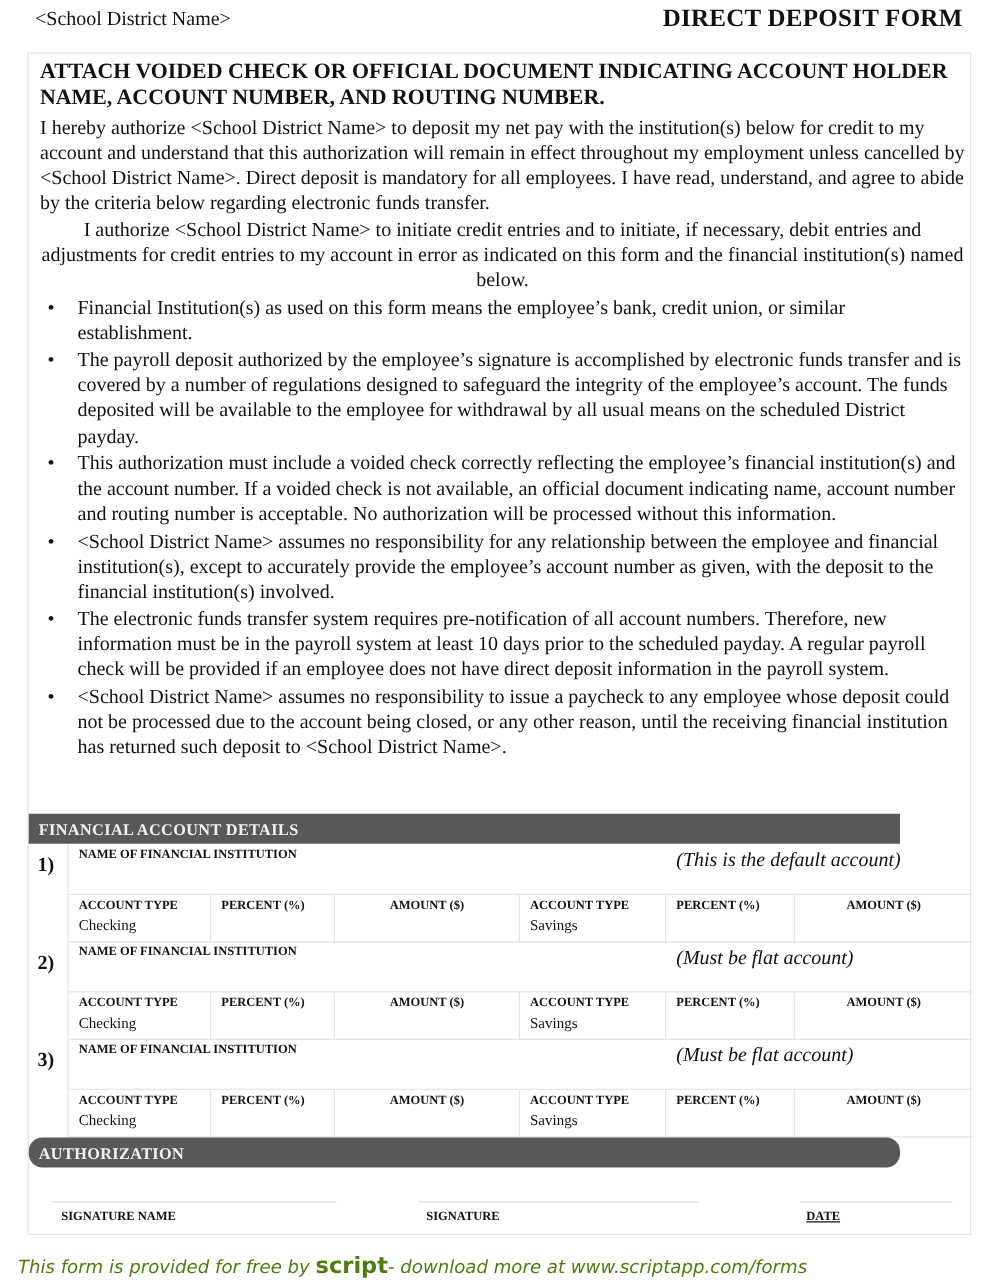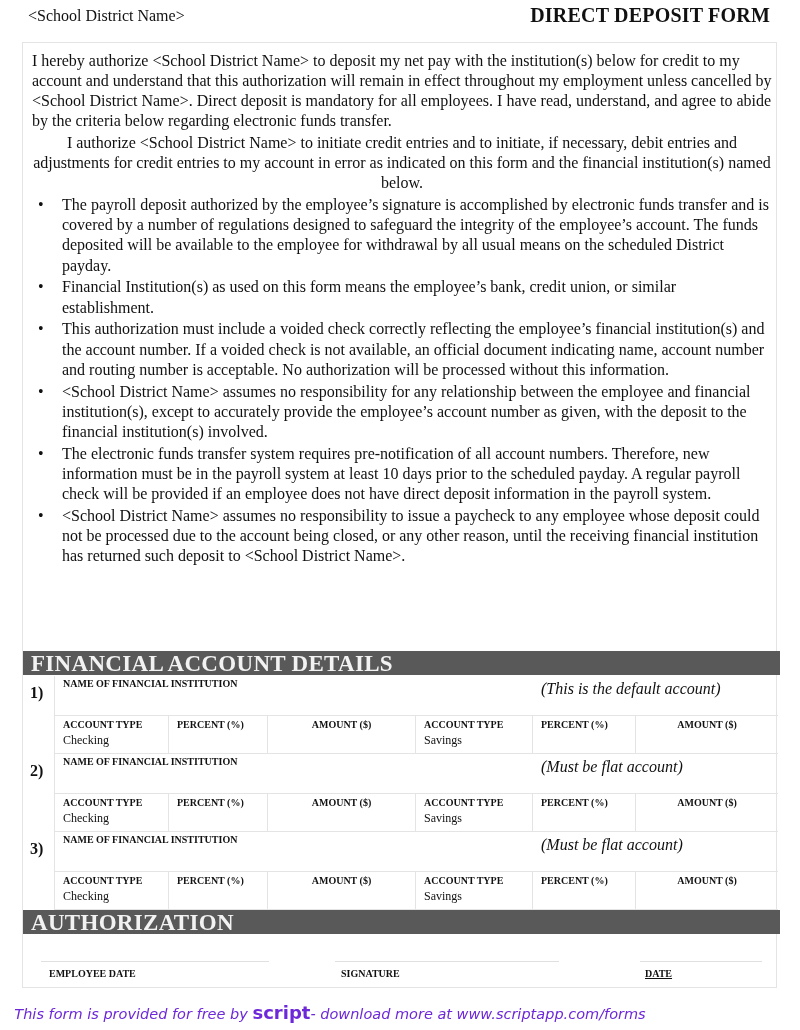--- a/index.html
+++ b/index.html
@@ -13,53 +13,54 @@
   .main-box { position: absolute; left: 22px; top: 42px; width: 755px; height: 946px; border: 1px solid #e4e4e4; }
 
   .intro { position: absolute; left: 9px; top: 3px; width: 740px; }
   .attach { font-size: 17.5px; font-weight: bold; line-height: 21px; }
   .para { font-size: 16px; line-height: 20px; margin-top: 5px; }
   .para + .para { margin-top: 2px; text-align: center; }
   ul.bullets { list-style: none; margin-top: 2px; }
   ul.bullets li { position: relative; padding-left: 30px; font-size: 16px; line-height: 20.2px; margin-bottom: 1.6px; }
   ul.bullets li::before { content: "•"; position: absolute; left: 6px; top: 0; }
 
-  .section-bar { position: absolute; left: 0; width: 757px; height: 24px; background: #595959; color: #f2f2f2; font-weight: bold; font-size: 23px; padding-left: 8px; line-height: 25px; letter-spacing: 0.3px; }
+  .section-bar { position: absolute; left: 0; width: 697px; height: 24px; background: #595959; color: #f2f2f2; font-weight: bold; font-size: 13px; padding-left: 8px; line-height: 25px; letter-spacing: 0.3px; }
 
   .acct { position: absolute; left: 0; width: 755px; height: 78px; }
   .acct-num { position: absolute; left: 0; top: 0; width: 32px; height: 78px; border-right: 1px solid #e4e4e4; font-weight: bold; font-size: 16px; padding: 8px 0 0 7px; }
   .inst-label { position: absolute; left: 40px; top: 2px; font-size: 10px; font-weight: bold; }
   .note { position: absolute; left: 518px; top: 4px; font-size: 16px; font-style: italic; }
   .acct-row { position: absolute; left: 32px; top: 39px; width: 723px; height: 39px; border-top: 1px solid #e4e4e4; border-bottom: 1px solid #e4e4e4; }
   .cell { position: absolute; top: 0; height: 38px; border-right: 1px solid #e4e4e4; }
   .cell .lbl { font-size: 10px; font-weight: bold; position: absolute; top: 3px; text-align: right; }
   .cell .val { font-size: 12px; position: absolute; top: 17px; left: 8px; }
 
   .auth-area { position: absolute; left: 0; top: 893px; width: 755px; }
   .sig-line { position: absolute; top: 25px; height: 1px; background: #e0e0e0; }
   .sig-label { position: absolute; top: 32px; font-size: 10px; font-weight: bold; }
 
-  .footer { position: absolute; left: 0; width: 660px; top: 1002px; text-align: center; font-family: "DejaVu Sans", sans-serif; font-style: italic; font-size: 14.5px; color: #6d28d9; }
+  .footer { position: absolute; left: 0; width: 660px; top: 1002px; text-align: center; font-family: "DejaVu Sans", sans-serif; font-style: italic; font-size: 14.5px; color: #4d7c0f; }
   .footer .brand { font-style: normal; font-weight: bold; font-size: 18px; }
 </style>
 </head>
 <body>
 
 <div class="top-header">
   <span class="district">&lt;School District Name&gt;</span>
   <span class="form-title">DIRECT DEPOSIT FORM</span>
 </div>
 
 <div class="main-box">
   <div class="intro">
+    <div class="attach">ATTACH VOIDED CHECK OR OFFICIAL DOCUMENT INDICATING ACCOUNT HOLDER NAME, ACCOUNT NUMBER, AND ROUTING NUMBER.</div>
     <p class="para">I hereby authorize &lt;School District Name&gt; to deposit my net pay with the institution(s) below for credit to my account and understand that this authorization will remain in effect throughout my employment unless cancelled by &lt;School District Name&gt;. Direct deposit is mandatory for all employees. I have read, understand, and agree to abide by the criteria below regarding electronic funds transfer.</p>
     <p class="para">I authorize &lt;School District Name&gt; to initiate credit entries and to initiate, if necessary, debit entries and adjustments for credit entries to my account in error as indicated on this form and the financial institution(s) named below.</p>
     <ul class="bullets">
+      <li>Financial Institution(s) as used on this form means the employee’s bank, credit union, or similar establishment.</li>
       <li>The payroll deposit authorized by the employee’s signature is accomplished by electronic funds transfer and is covered by a number of regulations designed to safeguard the integrity of the employee’s account. The funds deposited will be available to the employee for withdrawal by all usual means on the scheduled District payday.</li>
-      <li>Financial Institution(s) as used on this form means the employee’s bank, credit union, or similar establishment.</li>
       <li>This authorization must include a voided check correctly reflecting the employee’s financial institution(s) and the account number. If a voided check is not available, an official document indicating name, account number and routing number is acceptable. No authorization will be processed without this information.</li>
       <li>&lt;School District Name&gt; assumes no responsibility for any relationship between the employee and financial institution(s), except to accurately provide the employee’s account number as given, with the deposit to the financial institution(s) involved.</li>
       <li>The electronic funds transfer system requires pre-notification of all account numbers. Therefore, new information must be in the payroll system at least 10 days prior to the scheduled payday. A regular payroll check will be provided if an employee does not have direct deposit information in the payroll system.</li>
       <li>&lt;School District Name&gt; assumes no responsibility to issue a paycheck to any employee whose deposit could not be processed due to the account being closed, or any other reason, until the receiving financial institution has returned such deposit to &lt;School District Name&gt;.</li>
     </ul>
   </div>
 
   <div class="section-bar" style="top:608px;">FINANCIAL ACCOUNT DETAILS</div>
 
   <div id="accounts">
@@ -154,25 +155,25 @@
             <span class="val"></span>
           </div>
           <div class="cell" style="left:581px;width:142px;border-right:none;">
             <span class="lbl" style="left:0;right:0;text-align:center;">AMOUNT ($)</span>
             <span class="val"></span>
           </div>
         </div>
       </div>
     </div>
 
-  <div class="section-bar" style="top:867px;">AUTHORIZATION</div>
+  <div class="section-bar" style="top:867px;border-radius:11px;">AUTHORIZATION</div>
 
   <div class="auth-area">
     <div class="sig-line" style="left:18px;width:228px;"></div>
-    <div class="sig-label" style="left:26px;">EMPLOYEE DATE</div>
+    <div class="sig-label" style="left:26px;">SIGNATURE NAME</div>
     <div class="sig-line" style="left:312px;width:224px;"></div>
     <div class="sig-label" style="left:318px;">SIGNATURE</div>
     <div class="sig-line" style="left:617px;width:122px;"></div>
     <div class="sig-label" style="left:622px;text-decoration:underline;">DATE</div>
   </div>
 </div>
 
 <div class="footer">
   <span>This form is provided for free by </span><span class="brand">script</span><span>- download more at www.scriptapp.com/forms</span>
 </div>

